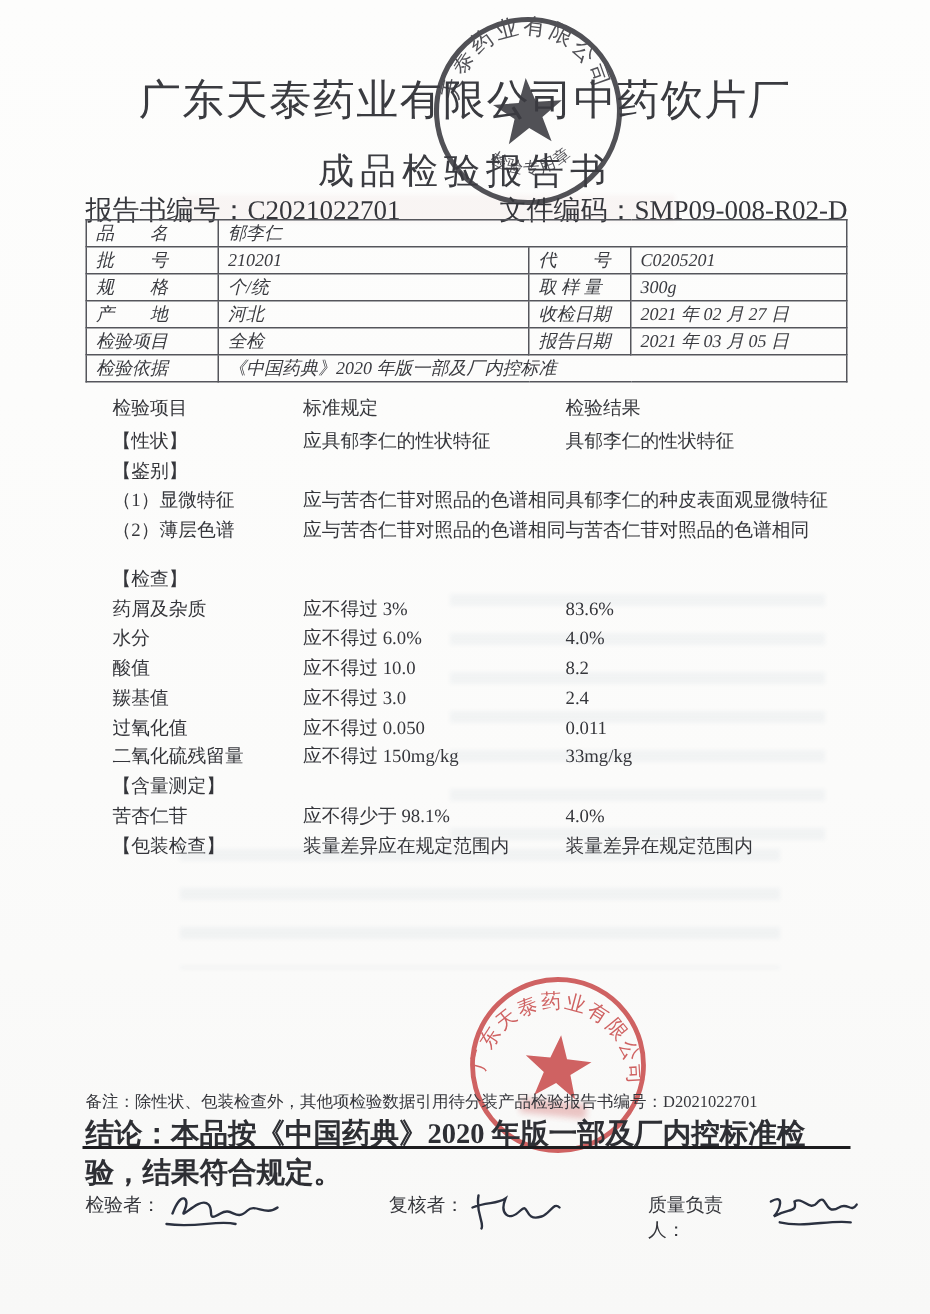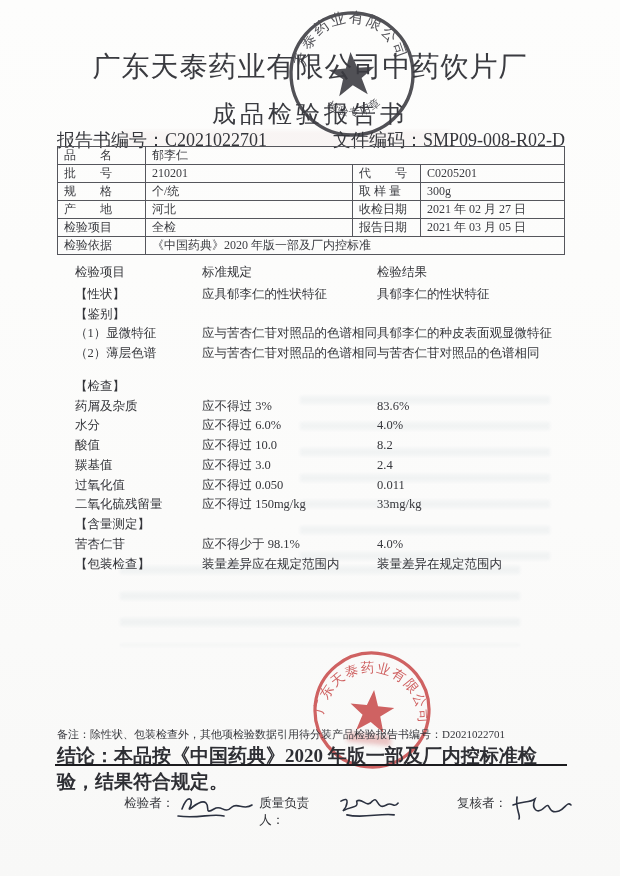--- a/index.html
+++ b/index.html
@@ -26,41 +26,41 @@
   
   .stamp { position:absolute; pointer-events:none; }
   .stamp-top { top:8px; left:286px; width:132px; height:132px; opacity:.88; transform:rotate(-4deg); }
   .stamp-bottom { top:648px; left:310px; width:124px; height:124px; opacity:.85; transform:rotate(6deg); }
 
   
   table.info {
     position:absolute; top:146px; left:57px; width:508px;
     border-collapse:collapse; font-size:12px; color:#3a3b40;
   }
-  table.info td { border:1px solid #55565c; height:18px; padding:0 6px; white-space:nowrap; }
+  table.info td { border:1px solid #55565c; height:18px; padding:0 6px; white-space:nowrap;font-style:italic; }
   td.lbl  { width:88px; }
   td.lbl2 { width:68px; }
   td.val  { width:207px; }
 
   
   .spec { position:absolute; top:264px; left:57px; width:508px; font-size:12.5px; line-height:1.42; }
   .spec-row { display:grid; grid-template-columns:127px 175px auto; padding-left:18px; margin-bottom:2px; }
   .spec-head { margin-bottom:4px; }
   .spec-row .c1 { padding-right:6px; }
   .gap-before { margin-top:15px; }
 
   
   .remark { position:absolute; top:727px; left:57px; width:508px; font-size:11px; white-space:nowrap; }
   .conclusion { position:absolute; top:743px; left:57px; width:508px; font-size:19px; font-weight:600; color:#2e2f34; }
   .rule { position:absolute; top:764px; left:55px; width:512px; border-bottom:2.5px solid #1c1c1f; }
   .signs {
     position:absolute; top:795px; left:57px; width:520px;
     display:flex; align-items:flex-start; font-size:12.5px;
   }
-  .sig-group { display:flex; align-items:flex-start;justify-content:flex-end; }
+  .sig-group { display:flex; align-items:flex-start; }
   .sig-svg { margin-top:-6px; }
 
   
   .bleed {
     position:absolute; opacity:.05; filter:blur(1.5px);
     background:repeating-linear-gradient(180deg,#4a6f8a 0 8px,transparent 8px 26px);
   }
   .bleed.b1 { top:396px; left:300px; width:250px; height:170px; }
   .bleed.b2 { top:566px; left:120px; width:400px; height:80px; }
   .bleed.b3 { top:130px; left:120px; width:330px; height:18px; opacity:.04; background:#b05050; }
@@ -239,27 +239,27 @@
   <div class="conclusion">结论：本品按《中国药典》2020 年版一部及厂内控标准检验，结果符合规定。</div>
   <div class="rule"></div>
 
   <div class="signs">
     <div class="sig-group" style="width:205px">
       <span>检验者：</span>
       <svg class="sig-svg" width="85" height="34" viewBox="0 0 85 34">
         <path d="M8,20 C14,4 20,10 16,18 C12,26 26,8 32,14 C36,18 30,26 40,20 C48,15 50,26 58,18 C63,13 70,22 78,16 M4,27 C24,30 38,24 50,27" fill="none" stroke="#2b3140" stroke-width="1.6" stroke-linecap="round"></path>
       </svg>
     </div>
+    <div class="sig-group" style="width:175px">
+      <span>复核者：</span>
+      <svg class="sig-svg" width="70" height="34" viewBox="0 0 70 34">
+        <path d="M10,8 C8,20 14,26 12,30 M6,16 C16,12 22,14 28,10 C24,20 30,26 38,18 C44,12 40,26 52,22 C58,20 60,12 64,16" fill="none" stroke="#2b3140" stroke-width="1.6" stroke-linecap="round"></path>
+      </svg>
+    </div>
     <div class="sig-group">
       <span>质量负责人：</span>
       <svg class="sig-svg" width="72" height="34" viewBox="0 0 72 34">
         <path d="M8,12 C18,6 14,18 10,22 C20,16 26,20 24,12 C30,8 34,20 40,12 C46,6 44,22 54,16 C60,12 62,20 66,14 M14,26 C30,30 48,24 62,26" fill="none" stroke="#2b3140" stroke-width="1.6" stroke-linecap="round"></path>
       </svg>
     </div>
-    <div class="sig-group" style="width:175px">
-      <span>复核者：</span>
-      <svg class="sig-svg" width="70" height="34" viewBox="0 0 70 34">
-        <path d="M10,8 C8,20 14,26 12,30 M6,16 C16,12 22,14 28,10 C24,20 30,26 38,18 C44,12 40,26 52,22 C58,20 60,12 64,16" fill="none" stroke="#2b3140" stroke-width="1.6" stroke-linecap="round"></path>
-      </svg>
-    </div>
   </div>
 
 </div>
 
 </body></html>

